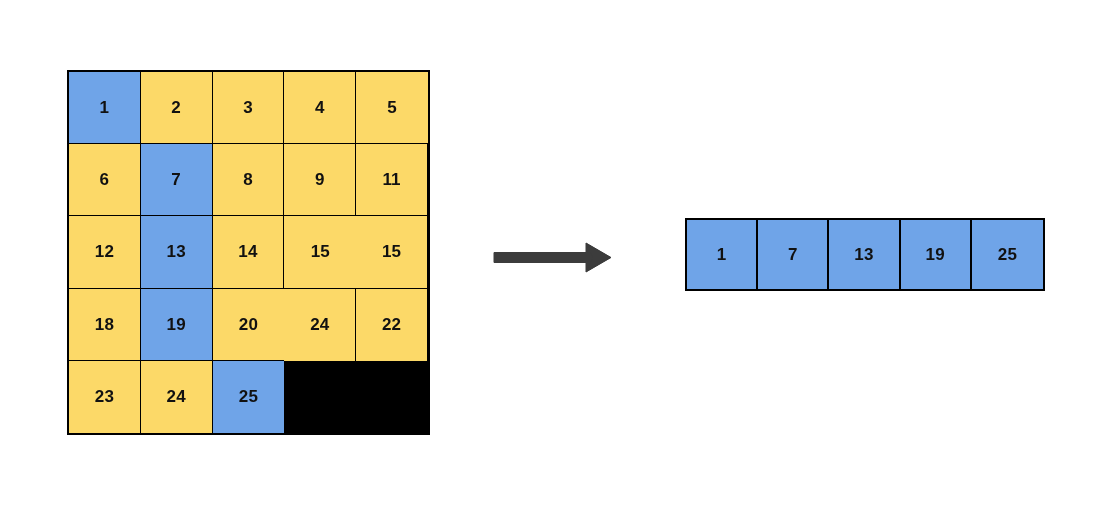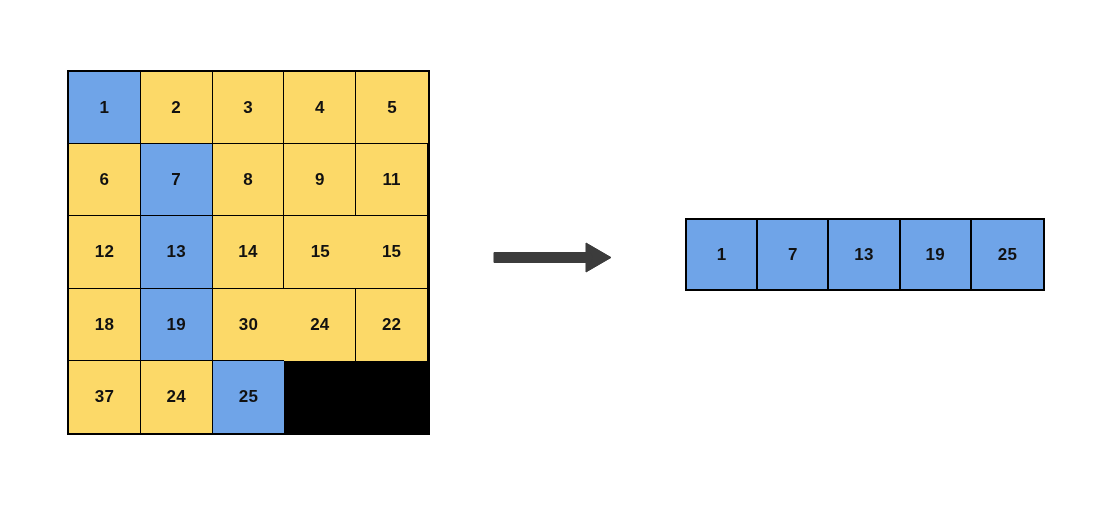--- a/index.html
+++ b/index.html
@@ -113,24 +113,24 @@
       <div class="cell fill-yellow">8</div>
       <div class="cell fill-yellow">9</div>
       <div class="cell fill-yellow">11</div>
       <div class="cell fill-yellow">12</div>
       <div class="cell fill-blue">13</div>
       <div class="cell fill-yellow">14</div>
       <div class="cell fill-yellow col-last">15</div>
       <div class="cell fill-yellow">15</div>
       <div class="cell fill-yellow">18</div>
       <div class="cell fill-blue">19</div>
-      <div class="cell fill-yellow col-last">30</div>
+      <div class="cell fill-yellow col-last">20</div>
       <div class="cell fill-yellow row-last">24</div>
       <div class="cell fill-yellow row-last">22</div>
-      <div class="cell fill-yellow row-last">37</div>
+      <div class="cell fill-yellow row-last">23</div>
       <div class="cell fill-yellow row-last">24</div>
       <div class="cell fill-blue col-last row-last">25</div>
     </div>
 
   <div id="arrow-wrap">
     <svg width="125" height="46" viewBox="0 0 125 46">
       <path d="M4,20.5 L96,20.5 L96,11 L121,25.5 L96,40 L96,30.5 L4,30.5 Z" fill="#3c3c3c" stroke="#3c3c3c" stroke-width="1" stroke-linejoin="miter"></path>
       <path d="M96,11 L121,25.5 L96,40 L103,25.5 Z" fill="#3c3c3c"></path>
     </svg>
   </div>

